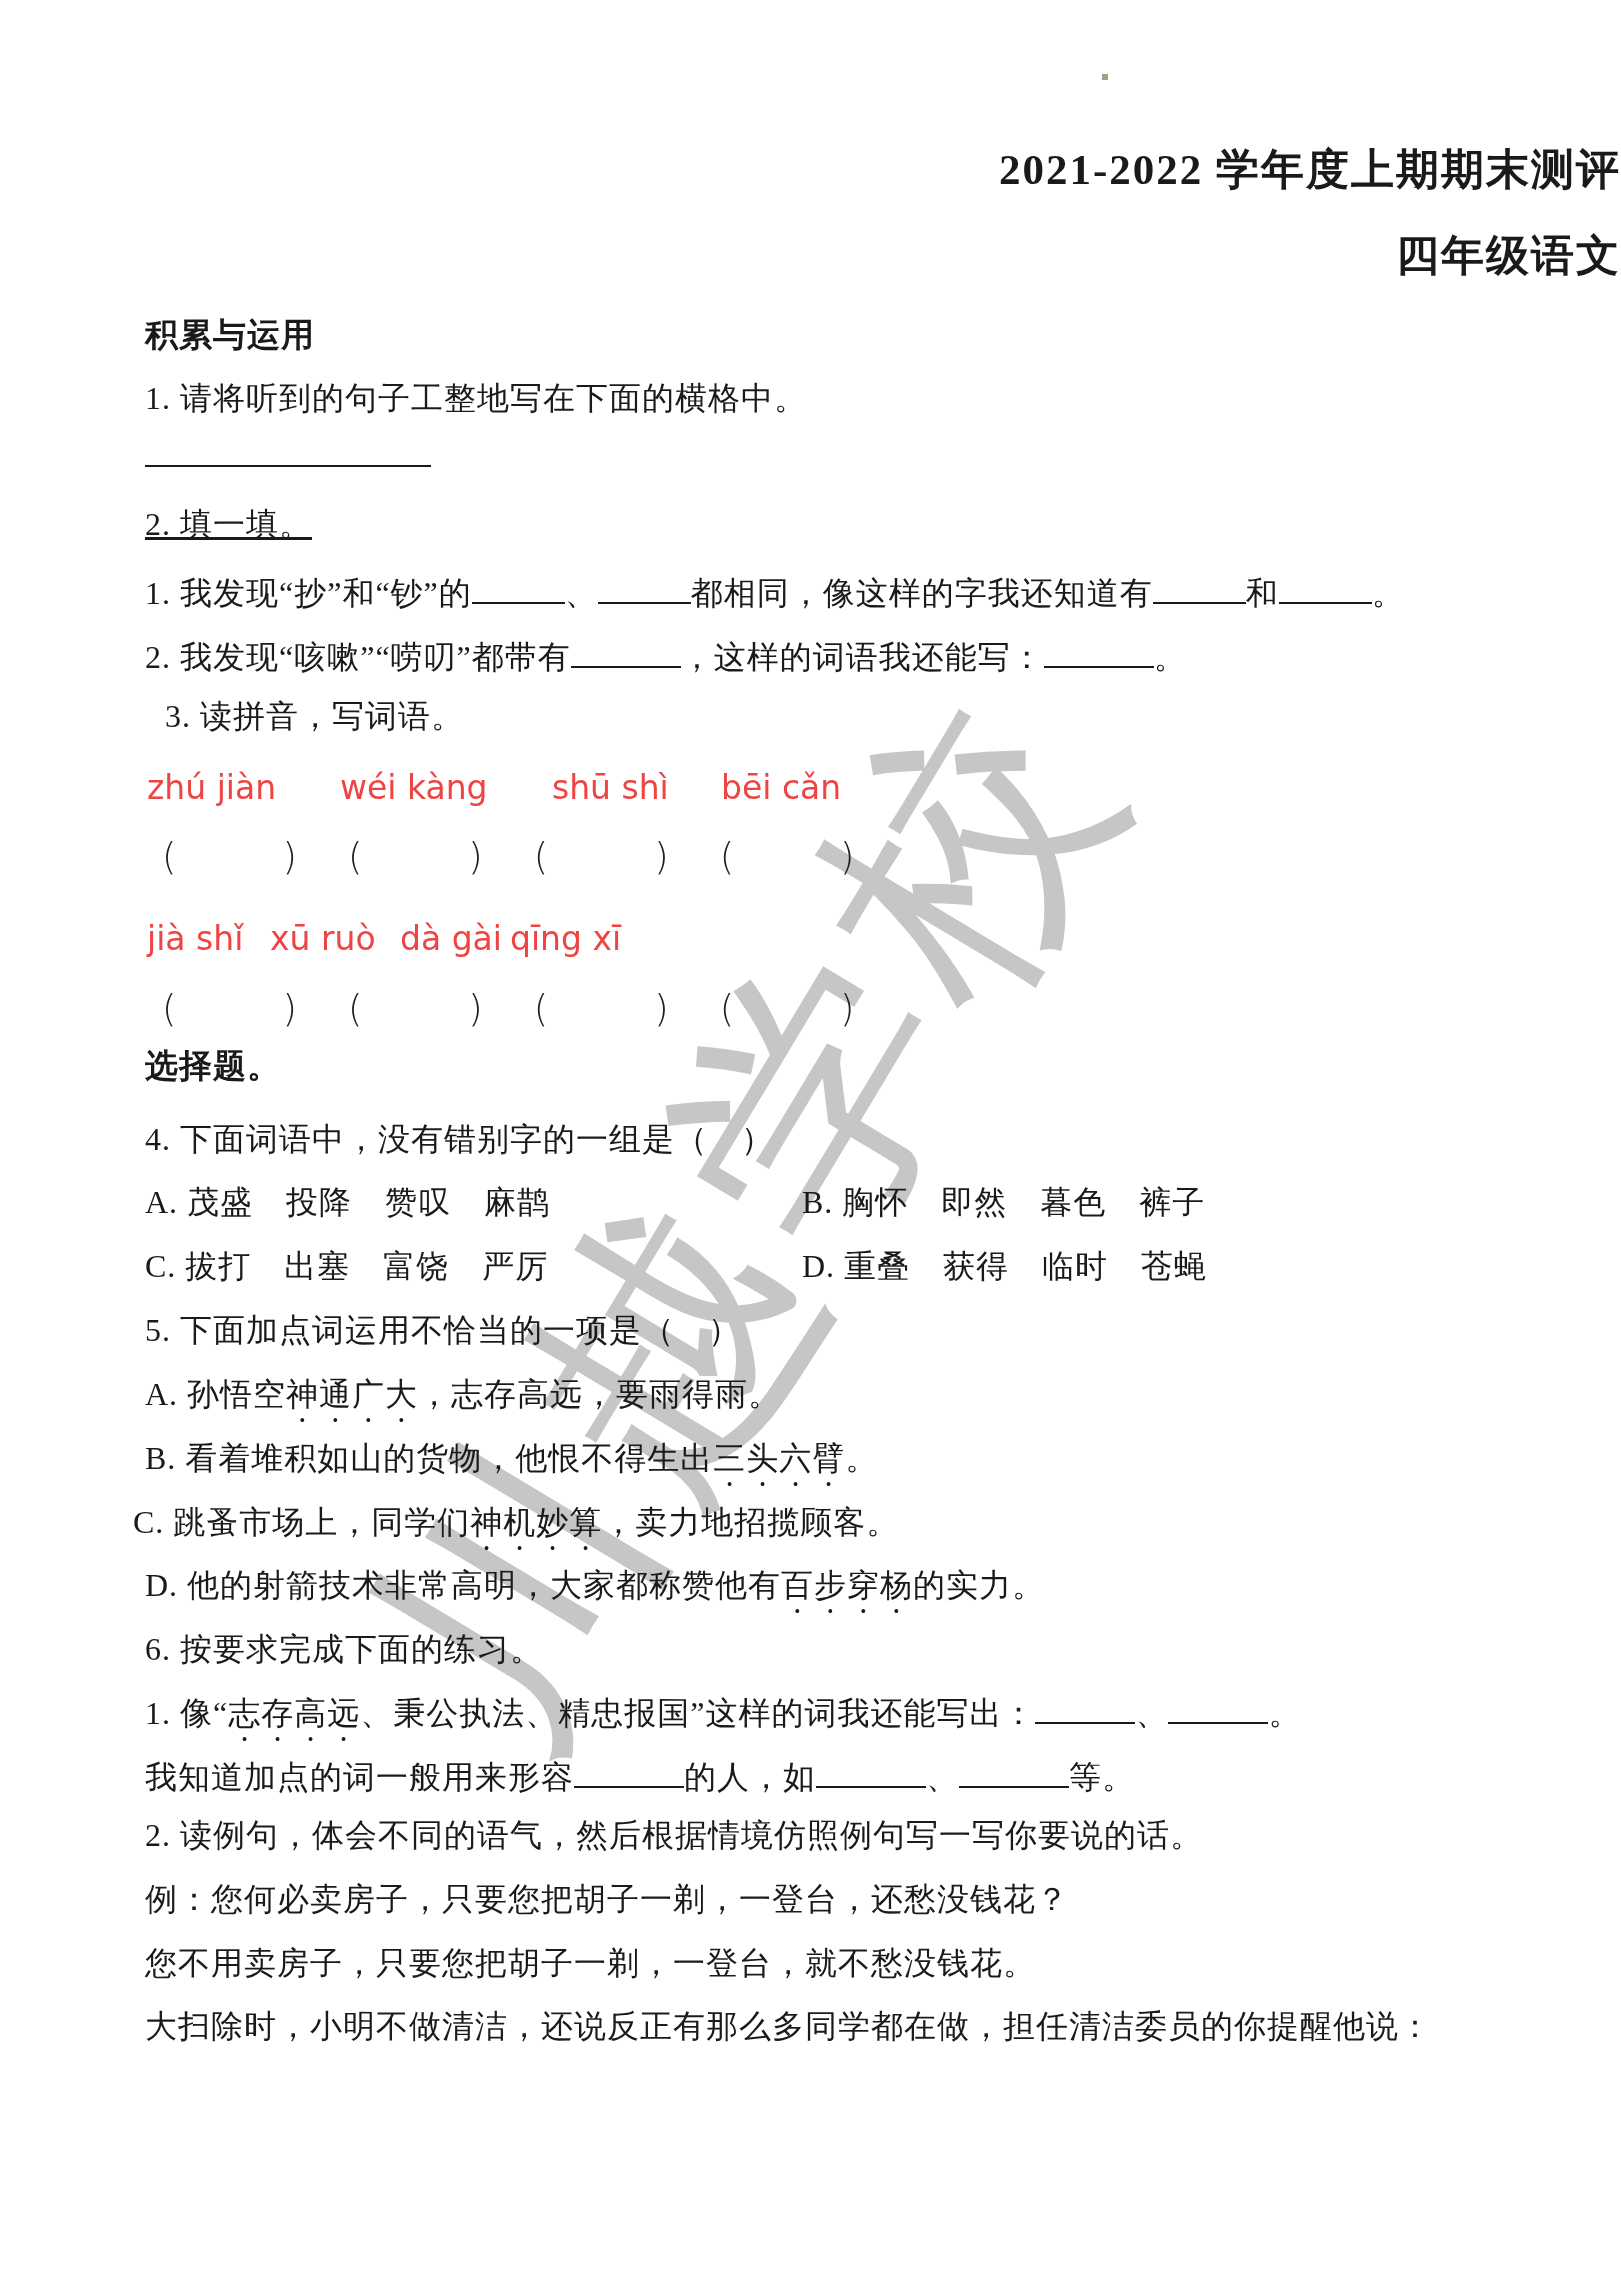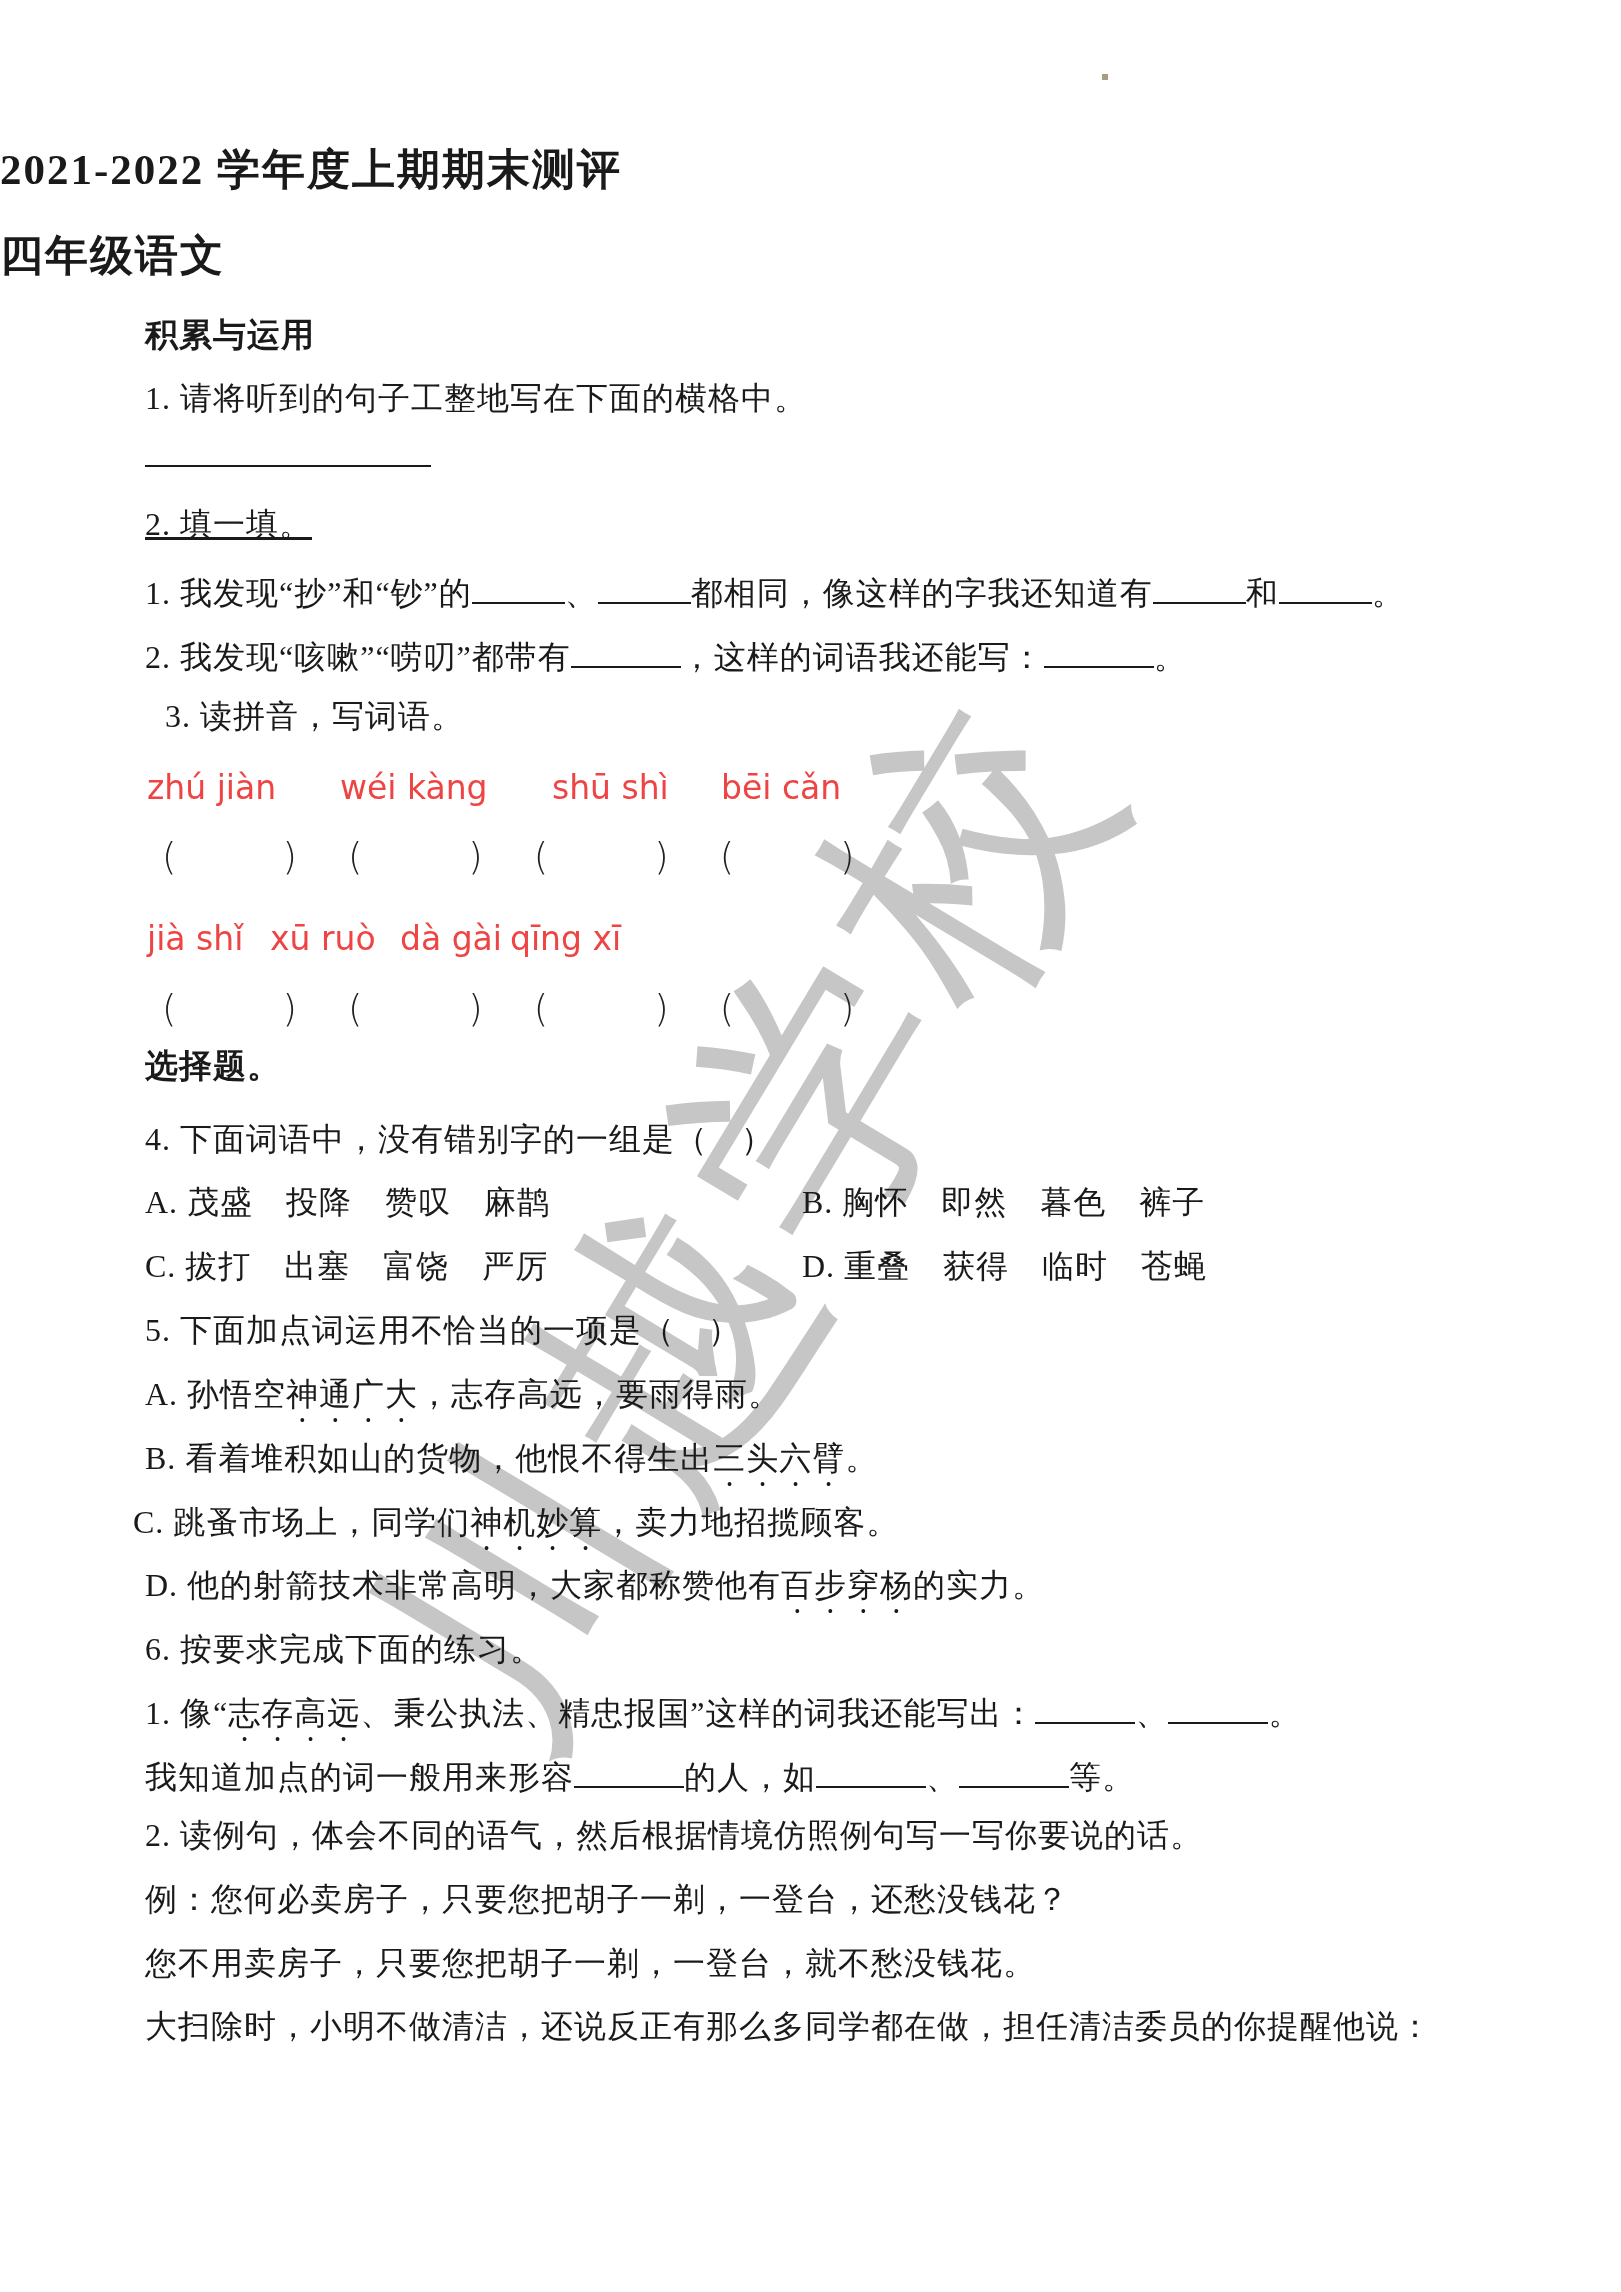--- a/index.html
+++ b/index.html
@@ -7,21 +7,21 @@
     position:relative;
     width:1621px;
     height:2293px;
     background:#ffffff;
     overflow:hidden;
     font-family:"Liberation Serif","DejaVu Serif",serif;
     color:#1a1a1a;
   }
   .abs{position:absolute;white-space:nowrap;line-height:1.25;}
   .title{
-    width:1621px;text-align:left;
+    width:1621px;text-align:right;
     font-size:43px;font-weight:bold;
     letter-spacing:2px;
   }
   .heading{
     font-family:"Liberation Sans","DejaVu Sans",sans-serif;
     font-size:33px;font-weight:bold;letter-spacing:1px;
   }
   .body-line{font-size:32px;letter-spacing:1px;}
   .pinyin{
     font-family:"DejaVu Sans","Liberation Sans",sans-serif;

